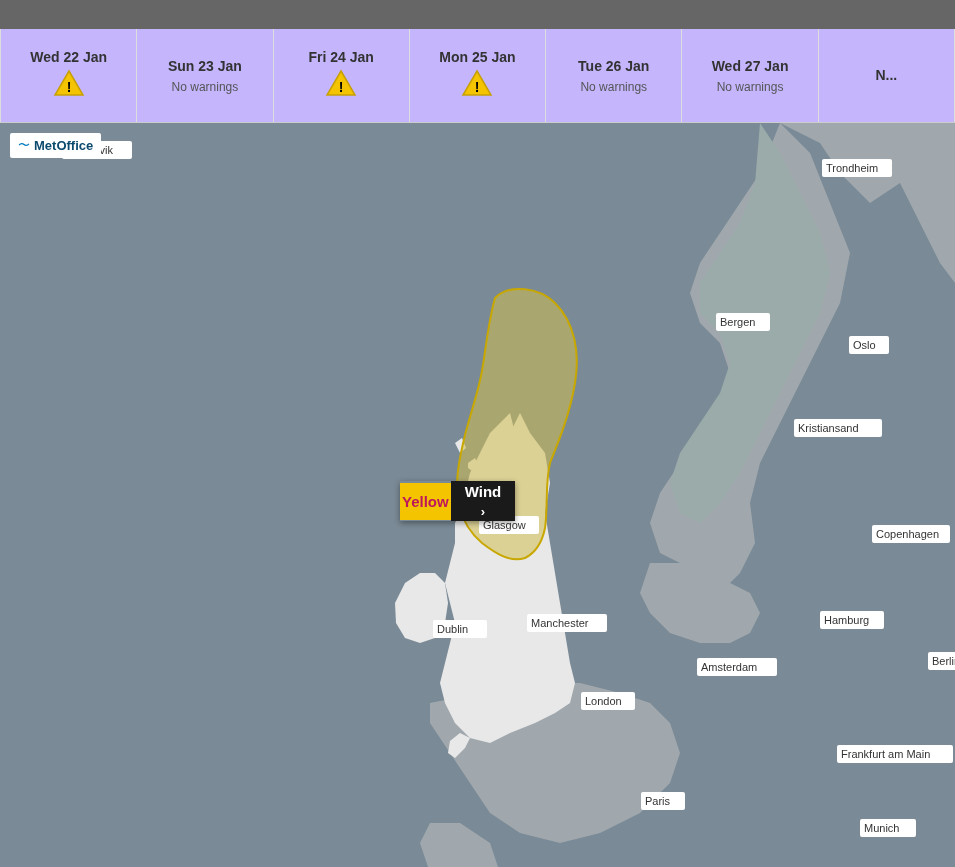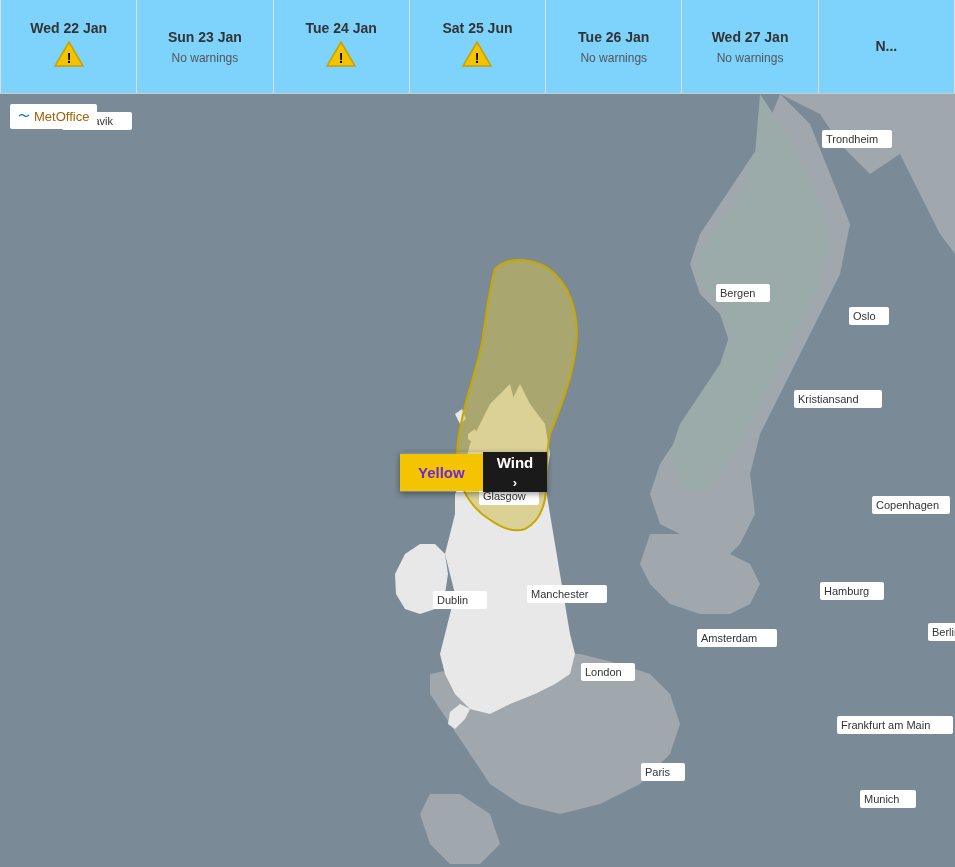--- a/index.html
+++ b/index.html
@@ -3,24 +3,25 @@
   <meta charset="utf-8">
   <style>
     * { margin: 0; padding: 0; box-sizing: border-box; }
     body { width: 955px; height: 867px; overflow: hidden; font-family: Arial, sans-serif; background: #666; }
 
     
     #top-bar {
       display: flex;
       width: 100%;
       height: 94px;
-      background: #7dd3fc;
+      background: #c4b5fd;
       border-bottom: 1px solid #ccc;
       position: relative;
       z-index: 10;
+      margin-top: 29px;
     }
 
     .day-cell {
       flex: 1;
       display: flex;
       flex-direction: column;
       align-items: center;
       justify-content: center;
       border-right: 1px solid #ddd;
       cursor: pointer;
@@ -64,22 +65,22 @@
       display: flex;
       align-items: center;
       gap: 4px;
     }
     #logo .logo-waves {
       font-size: 12px;
       color: #007bbd;
     }
     #logo .logo-text {
       font-size: 13px;
-      font-weight: normal;
-      color: #a16207;
+      font-weight: bold;
+      color: #0c4a6e;
     }
 
     
     #map-svg {
       position: absolute;
       top: 0; left: 0;
       width: 100%;
       height: 100%;
     }
 
@@ -89,24 +90,24 @@
       left: 400px;
       top: 452px;
       z-index: 30;
       display: flex;
       align-items: center;
       cursor: pointer;
       box-shadow: 0 2px 6px rgba(0,0,0,0.4);
     }
     #warning-tooltip .yellow-part {
       background: #f5c400;
-      padding: 10px 18px;
+      padding: 10px 2px;
       font-size: 15px;
       font-weight: bold;
-      color: #6d28d9;
+      color: #be185d;
     }
     #warning-tooltip .wind-part {
       background: #1a1a1a;
       padding: 2px 14px;
       font-size: 15px;
       font-weight: bold;
       color: #fff;
       display: flex;
       align-items: center;
       gap: 4px;
@@ -125,28 +126,28 @@
       <div><svg width="32" height="32" viewBox="0 0 32 32">
           <polygon points="16,4 30,28 2,28" fill="#f5c400" stroke="#c8a000" stroke-width="1.5"></polygon>
           <text x="16" y="25" text-anchor="middle" font-size="14" font-weight="bold" fill="#000">!</text>
         </svg></div>
     </div>
     <div class="day-cell">
       <div class="day-label">Sun 23 Jan</div>
       <div class="no-warnings">No warnings</div>
     </div>
     <div class="day-cell">
-      <div class="day-label">Tue 24 Jan</div>
+      <div class="day-label">Fri 24 Jan</div>
       <div><svg width="32" height="32" viewBox="0 0 32 32">
           <polygon points="16,4 30,28 2,28" fill="#f5c400" stroke="#c8a000" stroke-width="1.5"></polygon>
           <text x="16" y="25" text-anchor="middle" font-size="14" font-weight="bold" fill="#000">!</text>
         </svg></div>
     </div>
     <div class="day-cell">
-      <div class="day-label">Sat 25 Jun</div>
+      <div class="day-label">Mon 25 Jan</div>
       <div><svg width="32" height="32" viewBox="0 0 32 32">
           <polygon points="16,4 30,28 2,28" fill="#f5c400" stroke="#c8a000" stroke-width="1.5"></polygon>
           <text x="16" y="25" text-anchor="middle" font-size="14" font-weight="bold" fill="#000">!</text>
         </svg></div>
     </div>
     <div class="day-cell">
       <div class="day-label">Tue 26 Jan</div>
       <div class="no-warnings">No warnings</div>
     </div>
     <div class="day-cell">

